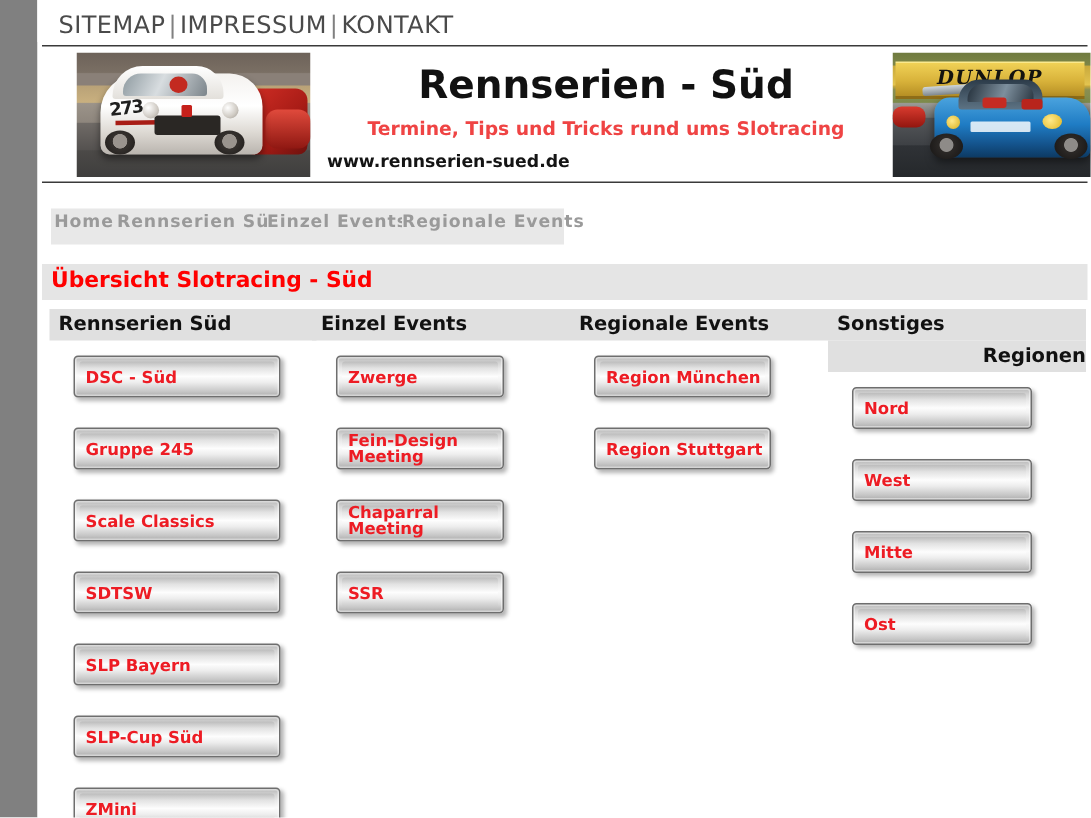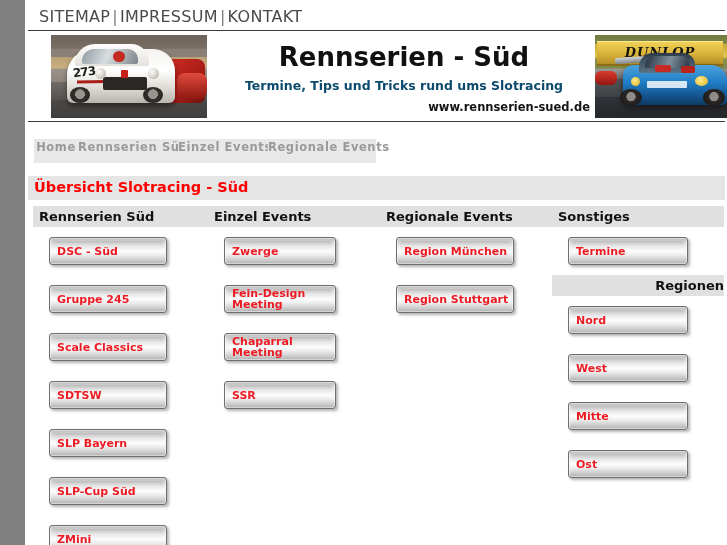--- a/index.html
+++ b/index.html
@@ -294,27 +294,27 @@
     letter-spacing: 0px;
     white-space: nowrap;
   }
   .banner-sub {
     position: absolute;
     top: 44px; left: 0; width: 372px;
     text-align: center;
     font-family: "DejaVu Sans", "Liberation Sans", sans-serif;
     font-size: 12.5px;
     font-weight: bold;
-    color: #0c4a6e;
+    color: #ef4444;
     white-space: nowrap;
   }
   .banner-url {
     position: absolute;
     top: 66px; left: 0; width: 372px;
-    text-align: right;
+    text-align: left;
     font-family: "DejaVu Sans", "Liberation Sans", sans-serif;
     font-size: 11.5px;
     font-weight: bold;
     color: #141414;
     white-space: nowrap;
   }
 
   
   .navbar {
     position: absolute;
@@ -446,21 +446,21 @@
     padding-left: 4px;
     white-space: pre-line;
     letter-spacing: 0px;
   }
   .btn3d.two-line .btn-label {
     line-height: 11px;
     text-align: left;
   }
 
   
-  .col-1 .btn3d { width: 118px; }
+  .col-1 .btn3d { width: 138px; }
   .col-2 .btn3d { width: 112px; }
   .col-3 .btn3d { width: 118px; }
   .col-4 .btn3d { width: 120px; }
 </style>
 </head>
 <body>
 
 <div id="page">
 
   <div class="left-gutter"></div>
@@ -628,27 +628,20 @@
           <div class="btn-slot">
             <div class="btn3d">
               <div class="btn-face">
                 <div class="btn-label">Region Stuttgart</div>
               </div>
             </div>
           </div>
         </div>
         <div class="col col-4">
           <div class="col-head">Sonstiges</div>
-          <div class="btn-slot">
-            <div class="btn3d">
-              <div class="btn-face">
-                <div class="btn-label">Termine</div>
-              </div>
-            </div>
-          </div>
           <div class="sub-head" style="margin-top: 0px; text-align: right;">Regionen</div>
           <div class="btn-slot">
             <div class="btn3d">
               <div class="btn-face">
                 <div class="btn-label">Nord</div>
               </div>
             </div>
           </div>
           <div class="btn-slot">
             <div class="btn3d">

